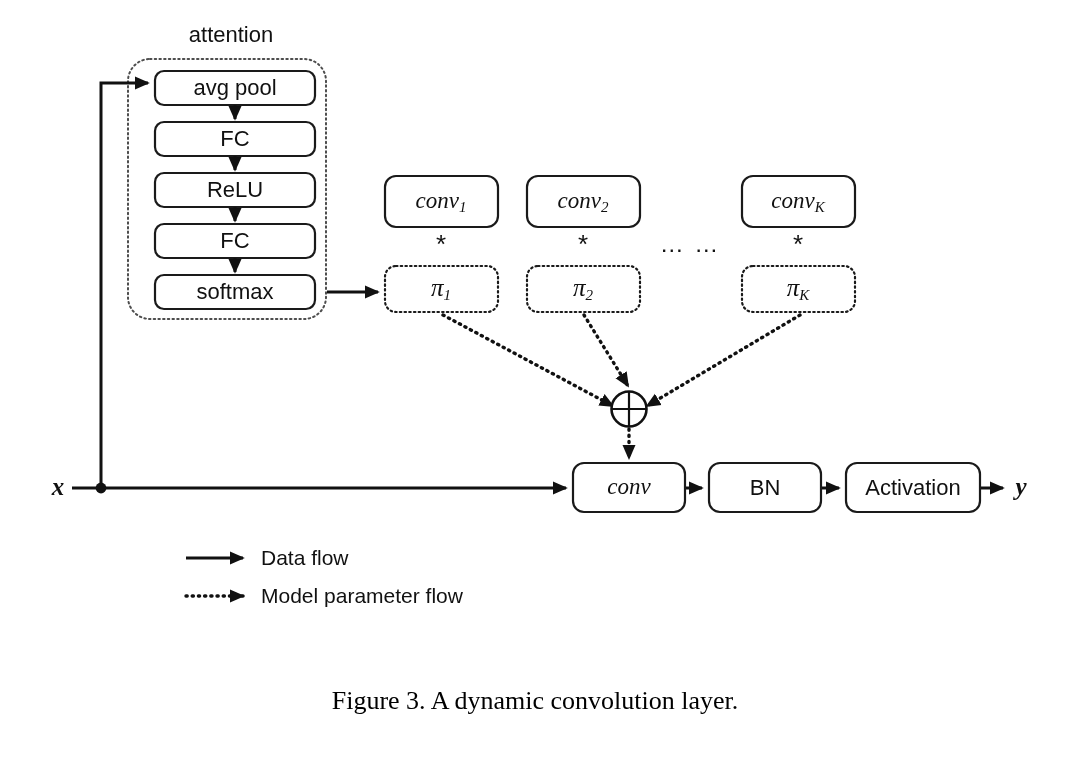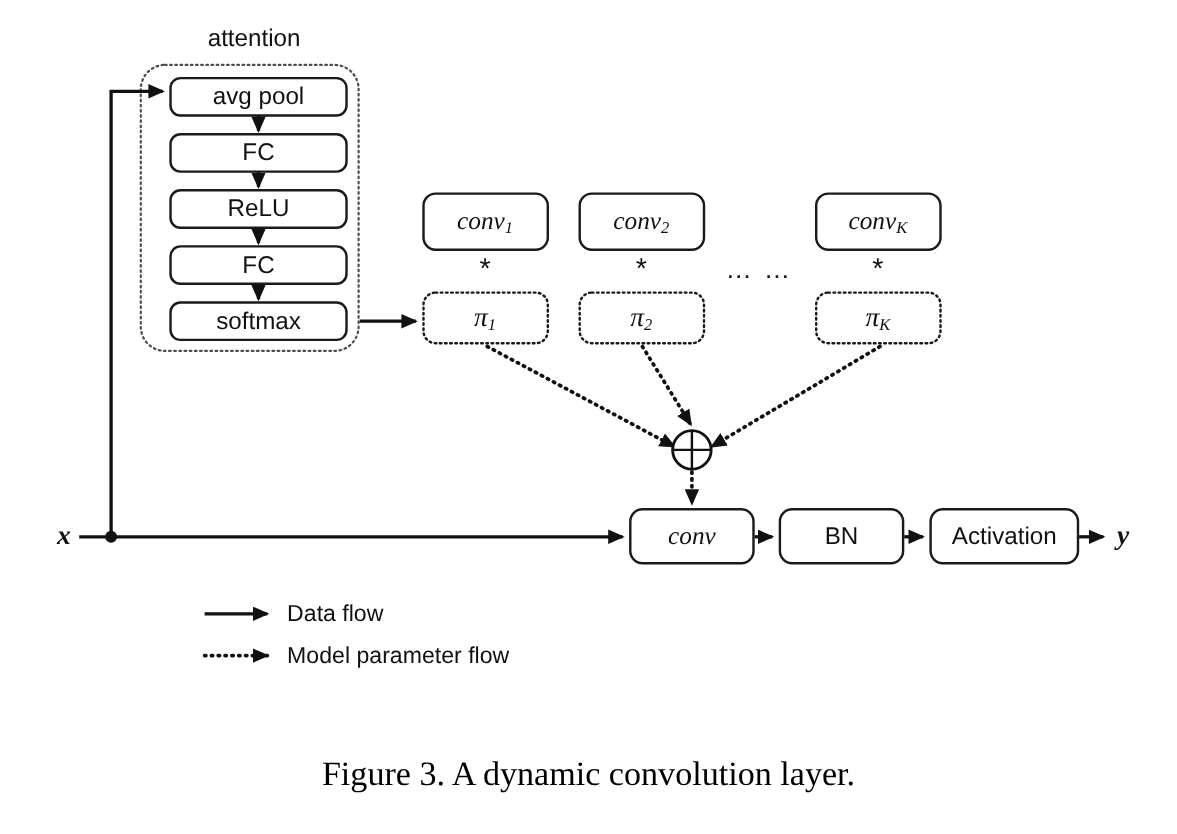--- a/index.html
+++ b/index.html
@@ -130,21 +130,21 @@
     stroke: #111111;
     stroke-width: 2.2;
   }
   #figure-caption {
     position: absolute;
     left: 0;
     top: 686px;
     width: 1070px;
     text-align: center;
     font-family: "Liberation Serif", serif;
-    font-size: 31px;
+    font-size: 26px;
     color: #000000;
   }
 </style>
 </head>
 <body>
 
 <div id="figure-root">
 
   <svg id="diagram-svg" viewBox="0 0 1070 758">
     <defs>

